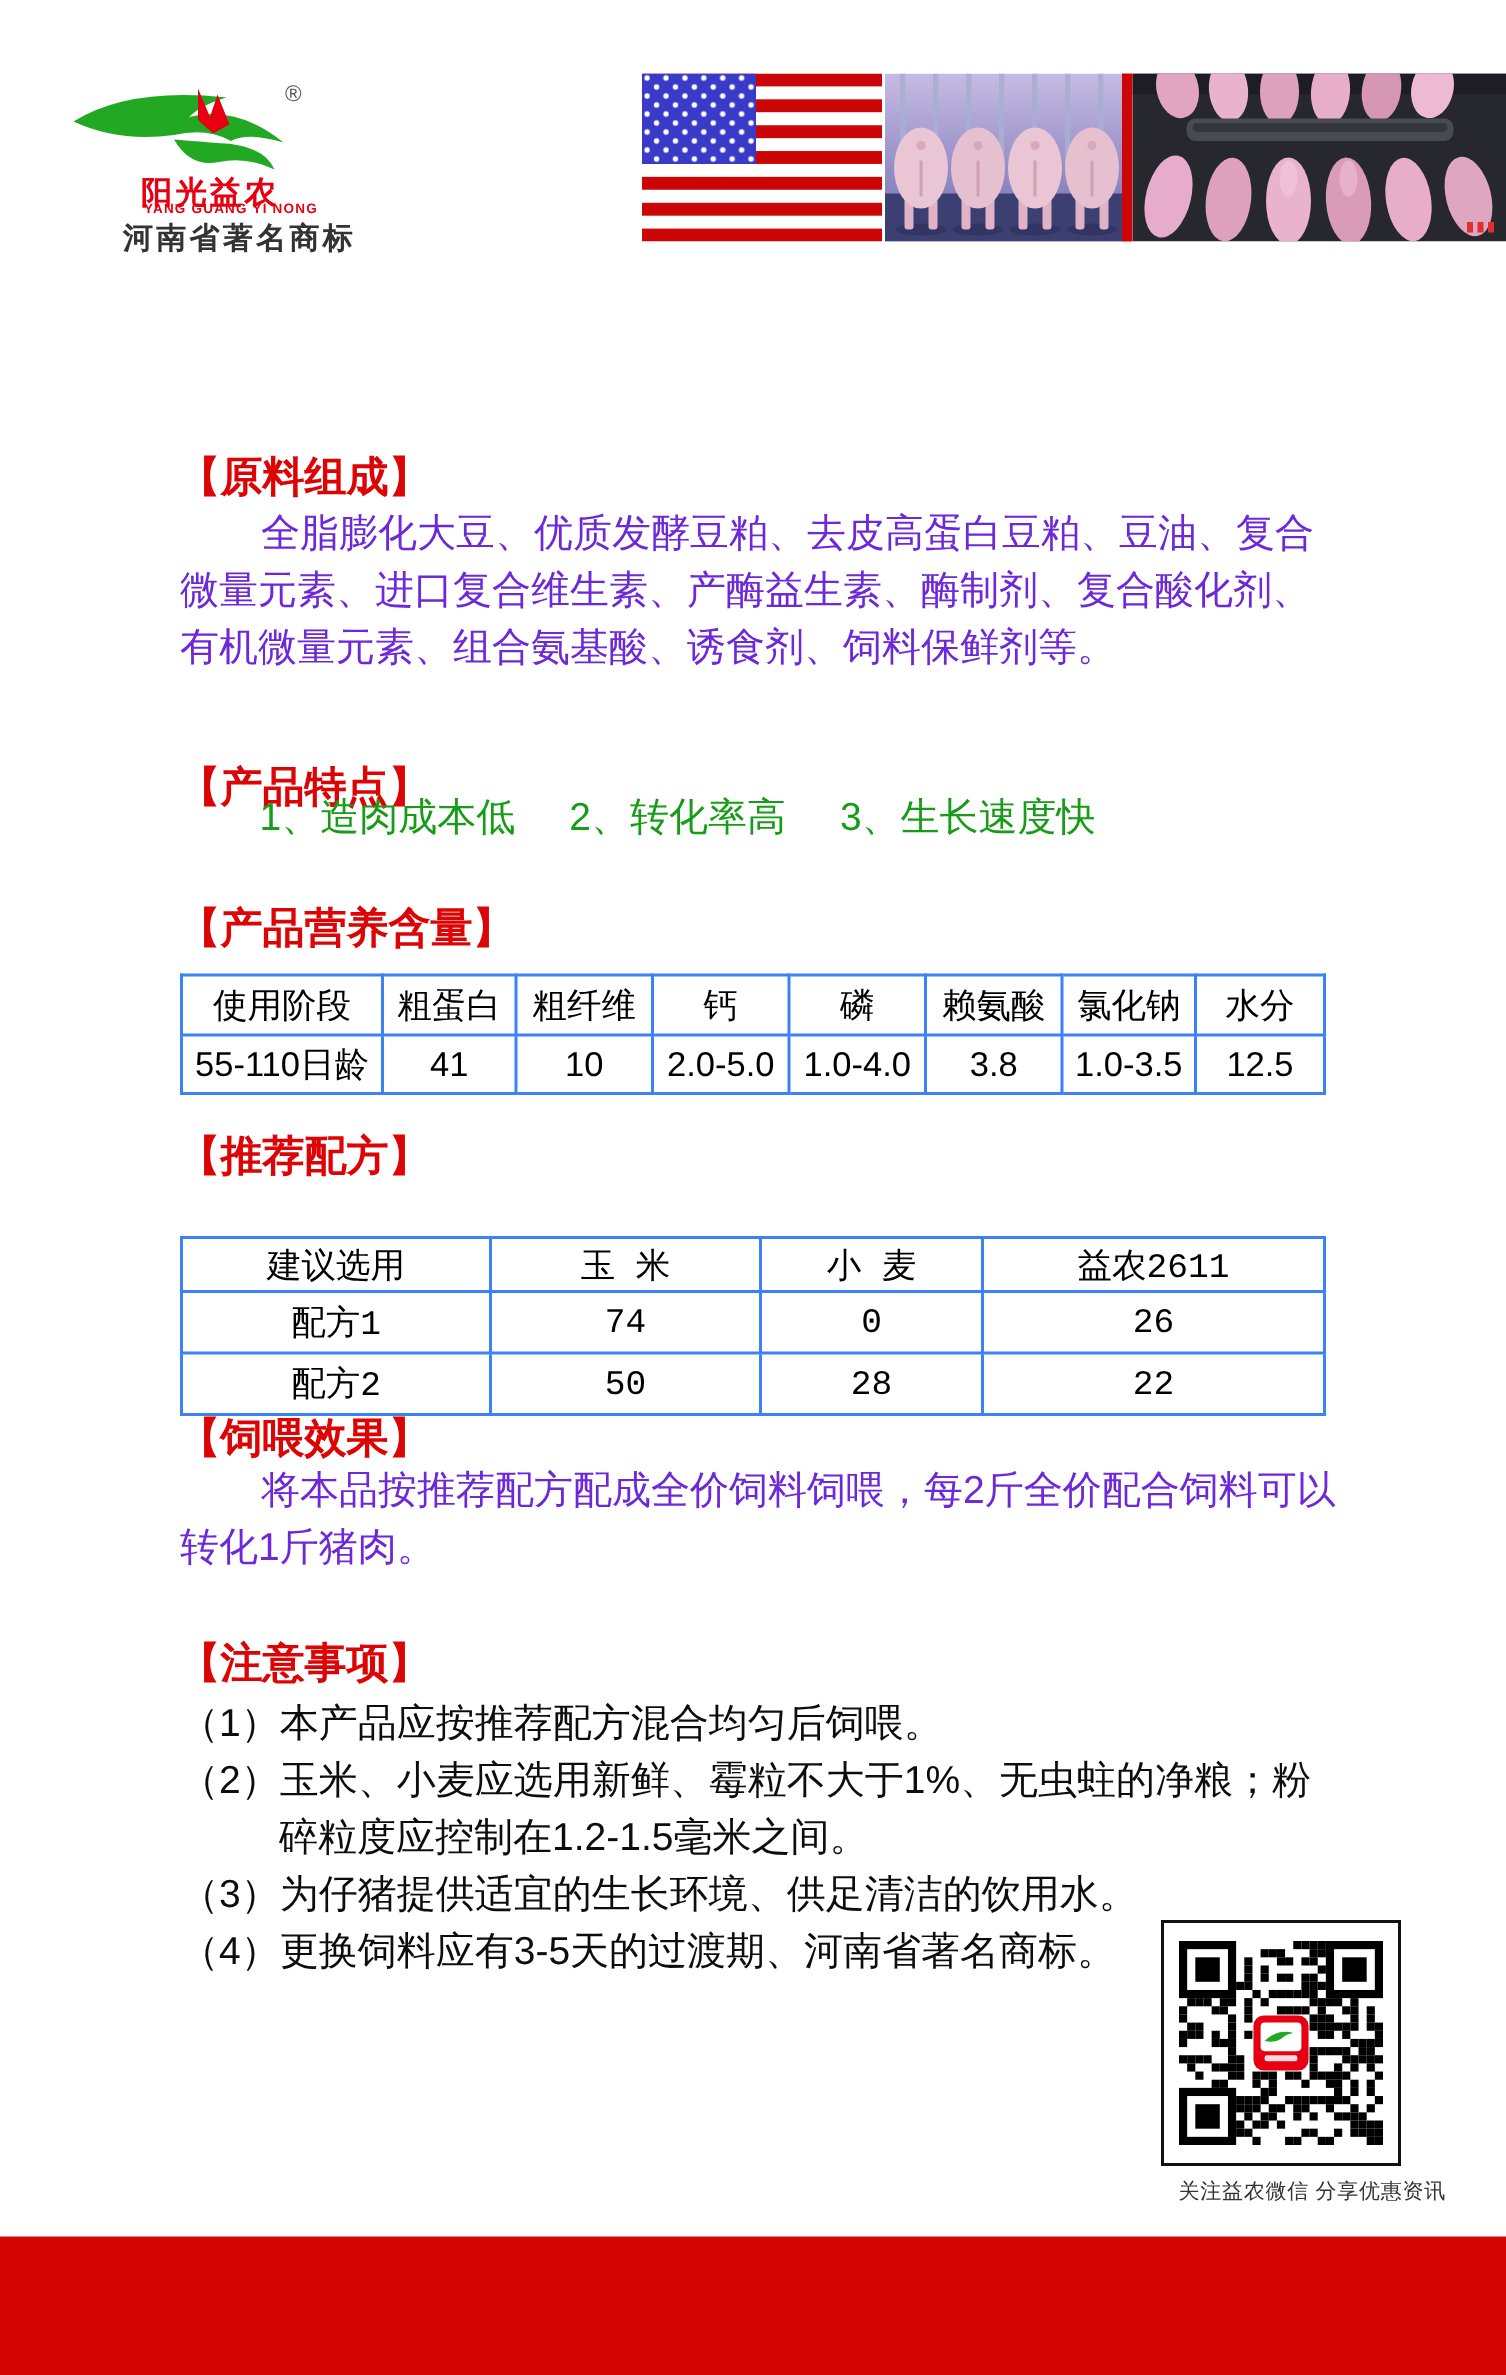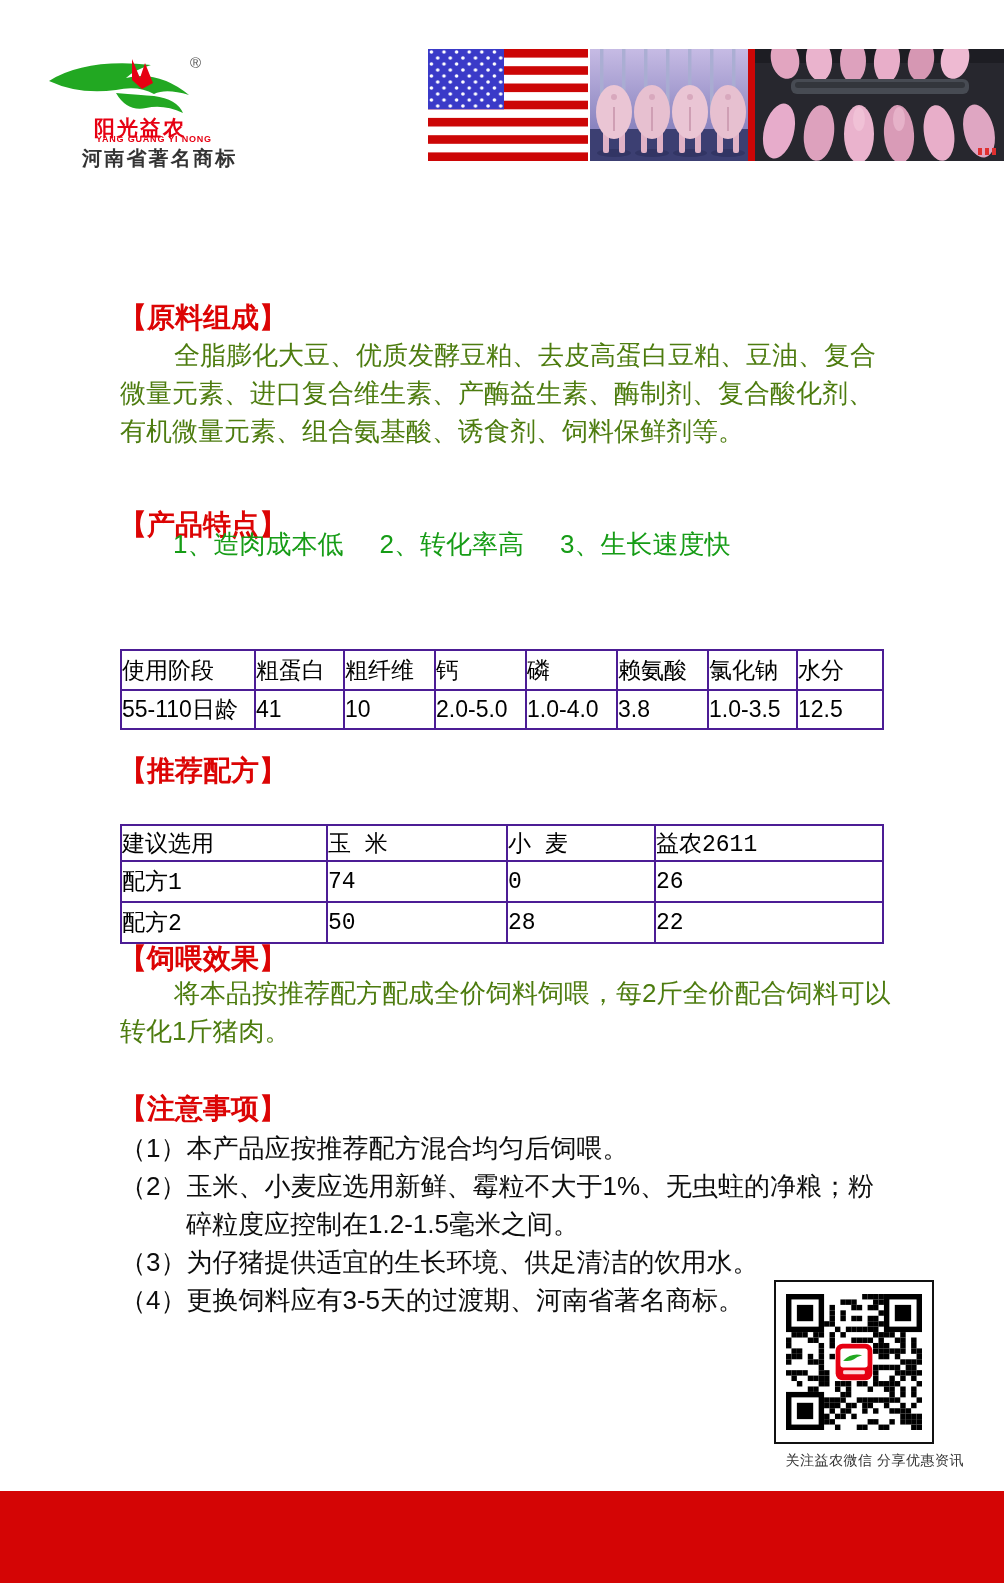--- a/index.html
+++ b/index.html
@@ -16,30 +16,30 @@
   .brand-tagline{position:absolute;left:42px;top:97px;font-size:20px;font-weight:bold;color:#333;letter-spacing:2.2px;white-space:nowrap;}
   
   .flag-svg{position:absolute;left:428px;top:49px;width:160px;height:112px;}
   .photo1-svg{position:absolute;left:590px;top:49px;width:158px;height:112px;}
   .photo-divider{position:absolute;left:748px;top:49px;width:7px;height:112px;background:#cc0606;}
   .photo2-svg{position:absolute;left:755px;top:49px;width:249px;height:112px;}
   
   .sec-title{position:absolute;left:119px;font-size:28px;font-weight:bold;color:#dc0404;white-space:nowrap;}
   .t-ingredients{top:299px;} .t-features{top:506px;text-align:center;} .t-nutrition{top:600px;}
   .t-formula{top:752px;} .t-feeding{top:940px;} .t-notes{top:1090px;}
-  .para{position:absolute;left:120px;width:775px;font-size:26px;line-height:38px;color:#4d7c0f;}
+  .para{position:absolute;left:120px;width:775px;font-size:26px;line-height:38px;color:#6d28d9;}
   .p-ingredients{top:336px;} .p-feeding{top:974px;}
   .para .line{white-space:nowrap;}
   .para .indent{padding-left:54px;}
   .features-row{position:absolute;left:120px;top:527px;padding-left:53px;display:flex;gap:36px;
     font-size:26px;color:#169c16;white-space:nowrap;}
   
   table.data-table{position:absolute;left:120px;border-collapse:collapse;table-layout:fixed;background:#fff;}
   table.data-table th,table.data-table td{
-    border:2px solid #4c1d95;text-align:left;vertical-align:middle;
+    border:2px solid #3b82f6;text-align:center;vertical-align:middle;
     font-size:23px;font-weight:normal;color:#000;padding:0;white-space:nowrap;overflow:hidden;}
   .nutri-table{top:649px;width:762px;}
   .nutri-table th{height:38px;} .nutri-table td{height:37px;}
   .formula-table{top:824px;width:762px;font-family:Liberation Mono, monospace;}
   .formula-table th{height:34px;} .formula-table td{height:39px;}
   
   .notes-list{position:absolute;left:120px;top:1129px;width:780px;font-size:26px;line-height:38px;}
   .note-item{padding-left:66px;text-indent:-66px;}
   
   .qr-box{position:absolute;left:774px;top:1280px;width:160px;height:164px;border:2px solid #111;
@@ -179,20 +179,21 @@
     <div class="line">有机微量元素、组合氨基酸、诱食剂、饲料保鲜剂等。</div>
   </div>
 
   <div class="sec-title t-features">【产品特点】</div>
   <div class="features-row">
     <span>1、造肉成本低</span>
     <span>2、转化率高</span>
     <span>3、生长速度快</span>
   </div>
 
+  <div class="sec-title t-nutrition">【产品营养含量】</div>
   <table class="data-table nutri-table">
     <colgroup>
       <col style="width:134px">
         <col style="width:89px">
         <col style="width:91px">
         <col style="width:91px">
       <col style="width:91px">
         <col style="width:91px">
         <col style="width:89px">
         <col style="width:86px">

